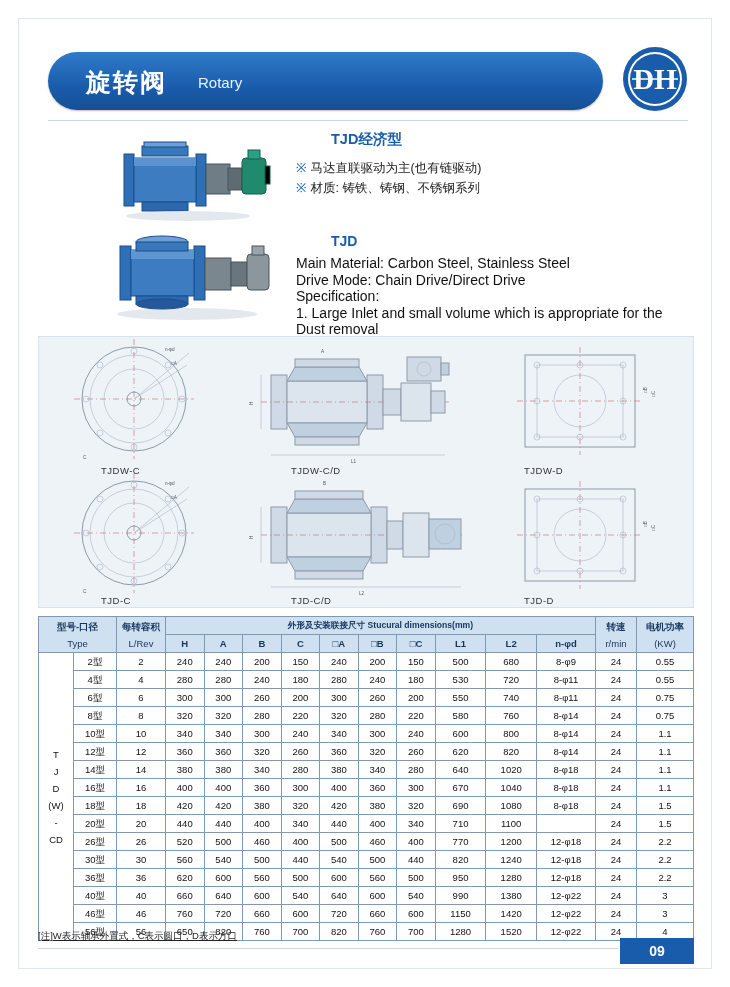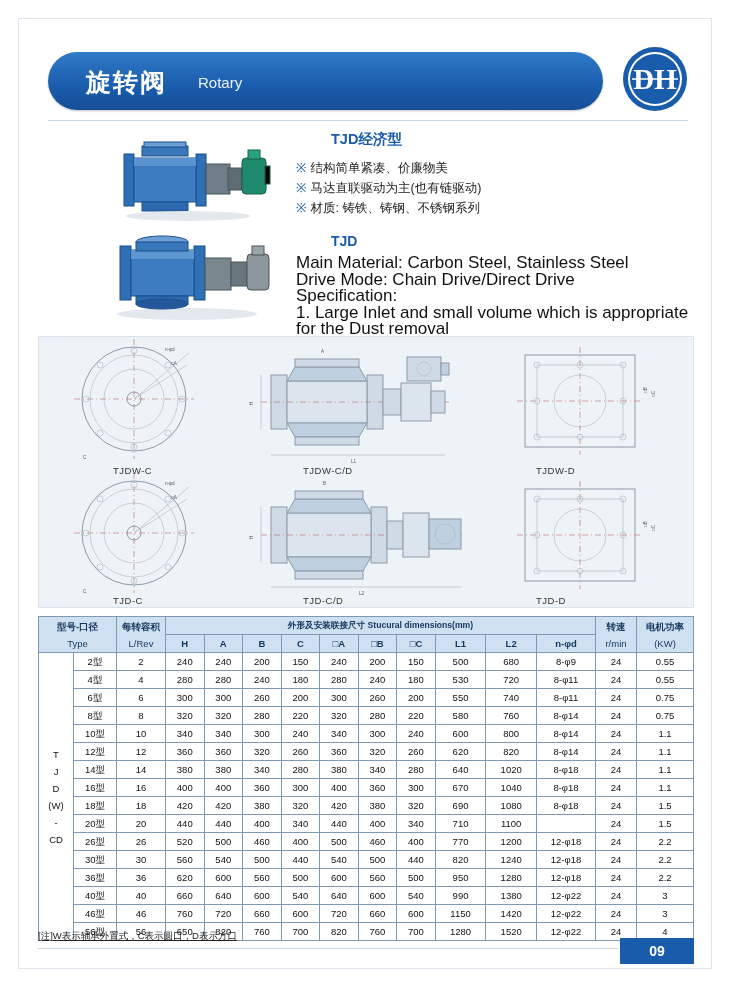--- a/index.html
+++ b/index.html
@@ -52,31 +52,31 @@
     position:absolute;color:#1a5cac;font-weight:bold;margin-left:35px;
   }
   .cn-list{
     position:absolute;left:296px;top:158px;width:400px;
     font-size:12.5px;color:#222;line-height:20px;
   }
   .cn-list div{white-space:nowrap;}
   .cn-list .mark{color:#1a5cac;margin-right:4px;}
   .en-block{
     position:absolute;left:296px;top:255px;width:398px;
-    font-size:17px;color:#111;line-height:16.5px;
+    font-size:14px;color:#111;line-height:16.5px;
   }
   .en-block div{margin:0;}
 
   
   .draw-panel{
     position:absolute;left:38px;top:336px;width:656px;height:272px;
     background:#eef3f8;border:1px solid #d7e2ec;box-sizing:border-box;
   }
   .draw-cap{
-    position:absolute;font-size:9.5px;color:#333;letter-spacing:.5px;margin-left:12px;
+    position:absolute;font-size:9.5px;color:#333;letter-spacing:.5px;
   }
   .dline{stroke:#8d9aa8;stroke-width:1;fill:none;}
   .dthin{stroke:#a9b5c1;stroke-width:.6;fill:none;}
   .dcenter{stroke:#c06a6a;stroke-width:.6;fill:none;stroke-dasharray:6 3 1 3;}
   .dfill{fill:#dce5ee;stroke:#8d9aa8;stroke-width:1;}
   .dfill2{fill:#cfdae6;stroke:#8d9aa8;stroke-width:1;}
   .dfill3{fill:#bfd0e0;stroke:#8d9aa8;stroke-width:1;}
   .dtxt{font-family:"Liberation Sans",sans-serif;font-size:4.6px;fill:#556;}
 
   
@@ -182,21 +182,20 @@
       <rect x="103" y="28" width="26" height="32" fill="#7b878f" stroke="#4a545b"></rect>
       <rect x="129" y="32" width="16" height="24" fill="#69767e" stroke="#4a545b"></rect>
       <rect x="145" y="24" width="22" height="36" rx="4" fill="#8b969d" stroke="#4a545b"></rect>
       <rect x="150" y="16" width="12" height="9" fill="#9aa4ab" stroke="#4a545b"></rect>
     </svg>
   </div>
 
   <div class="sec-title" style="left:296px;top:130px;font-size:14.5px;">TJD经济型</div>
 
   <div class="cn-list">
-    <div><span class="mark">※</span><span>结构简单紧凑、价廉物美</span></div>
     <div><span class="mark">※</span><span>马达直联驱动为主(也有链驱动)</span></div>
     <div><span class="mark">※</span><span>材质: 铸铁、铸钢、不锈钢系列</span></div>
   </div>
 
   <div class="sec-title" style="left:296px;top:233px;font-size:14px;">TJD</div>
 
   <div class="en-block">
     <div>Main Material: Carbon Steel, Stainless Steel</div>
     <div>Drive Mode: Chain Drive/Direct Drive</div>
     <div>Specification:</div>

